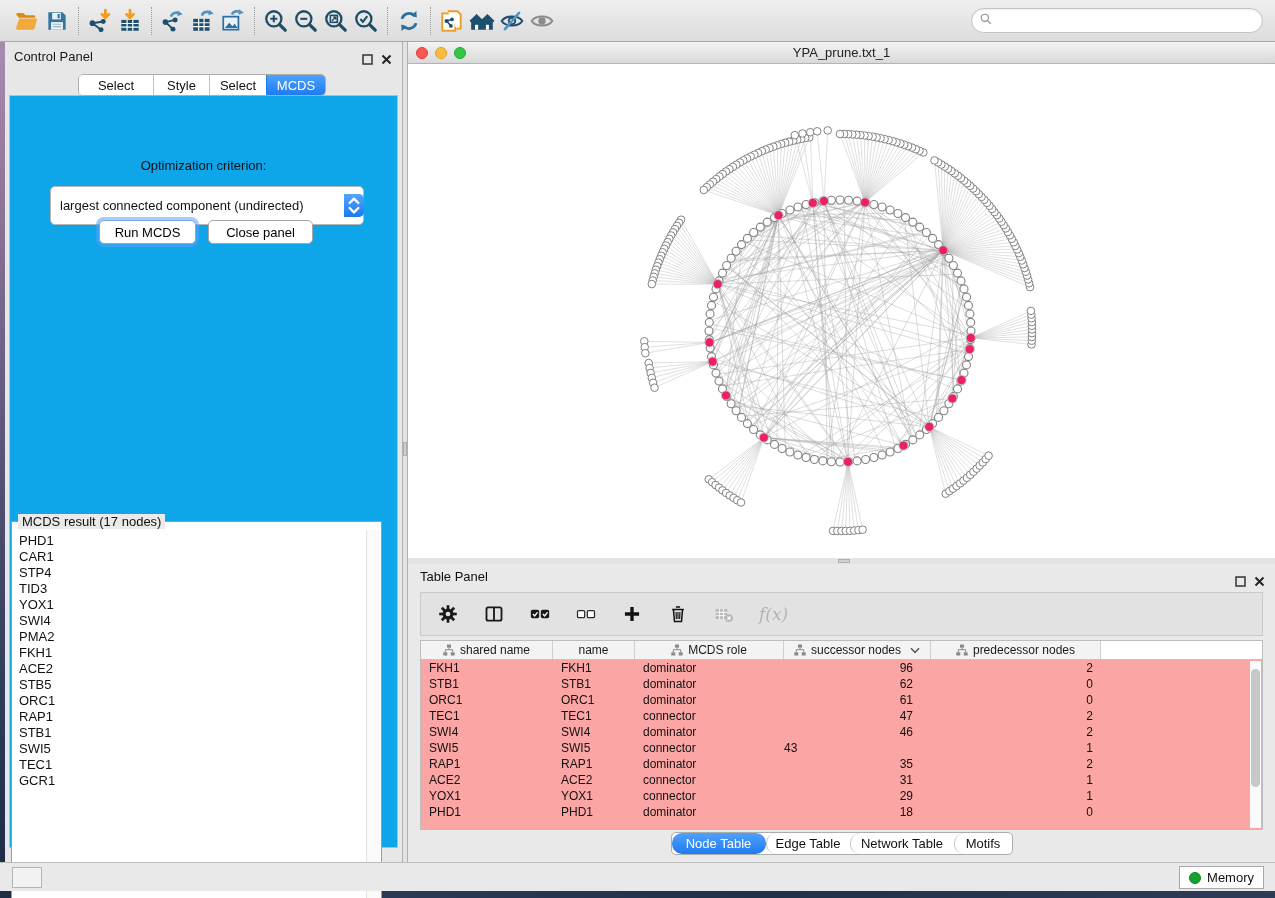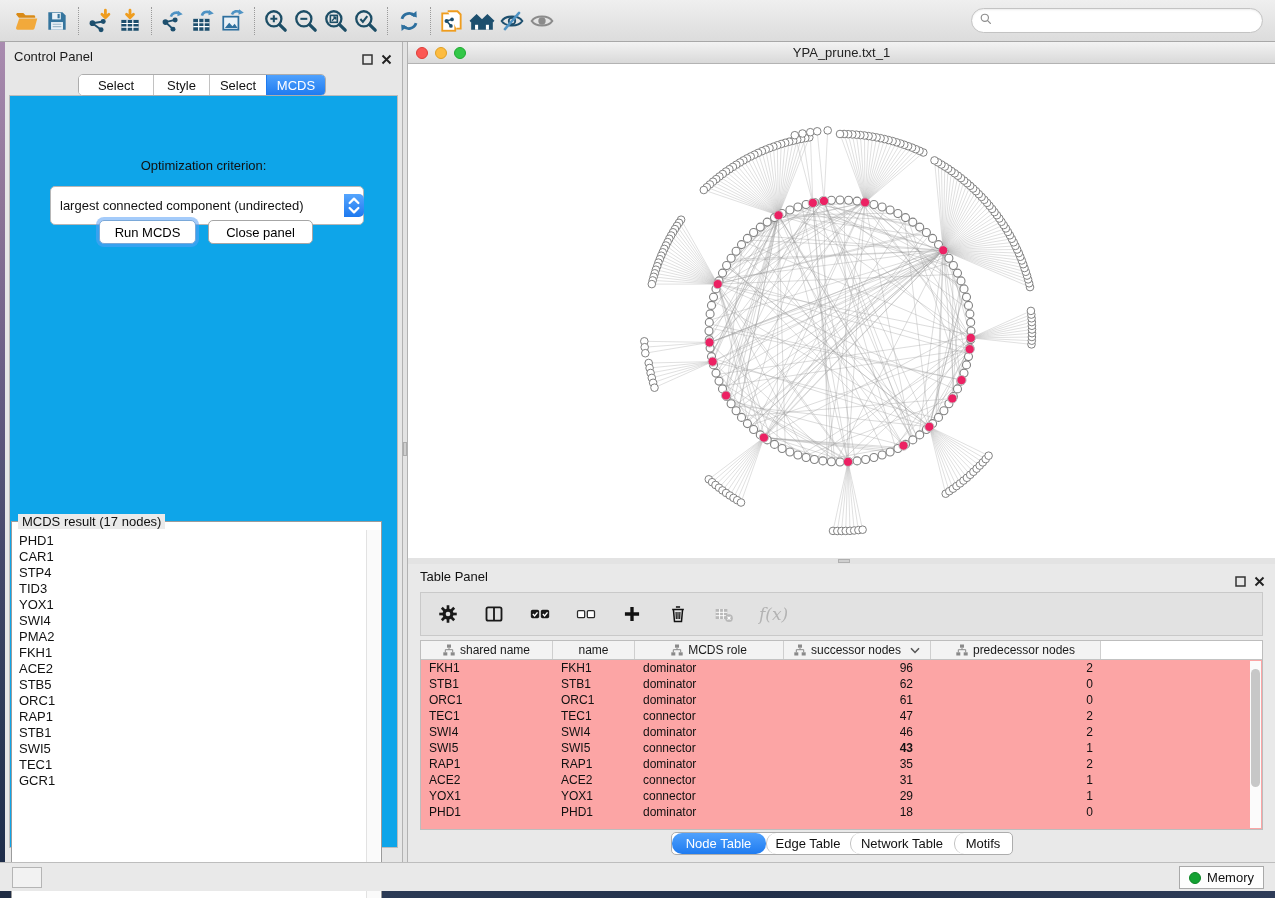--- a/index.html
+++ b/index.html
@@ -1145,21 +1145,21 @@
           <div class="nt-cell" style="width: 132px; padding-left: 8px;">SWI4</div>
           <div class="nt-cell" style="width: 82px; padding-left: 8px;">SWI4</div>
           <div class="nt-cell" style="width: 149px; padding-left: 8px;">dominator</div>
           <div class="nt-cell" style="width: 147px; text-align: right; padding-right: 18px;">46</div>
           <div class="nt-cell" style="width: 170px; text-align: right; padding-right: 8px;">2</div>
         </div>
         <div class="nt-row">
           <div class="nt-cell" style="width: 132px; padding-left: 8px;">SWI5</div>
           <div class="nt-cell" style="width: 82px; padding-left: 8px;">SWI5</div>
           <div class="nt-cell" style="width: 149px; padding-left: 8px;">connector</div>
-          <div class="nt-cell" style="width: 147px; text-align: right; padding-right: 18px; font-weight: bold;">43</div>
+          <div class="nt-cell" style="width: 147px; text-align: left; padding-right: 18px;">43</div>
           <div class="nt-cell" style="width: 170px; text-align: right; padding-right: 8px;">1</div>
         </div>
         <div class="nt-row">
           <div class="nt-cell" style="width: 132px; padding-left: 8px;">RAP1</div>
           <div class="nt-cell" style="width: 82px; padding-left: 8px;">RAP1</div>
           <div class="nt-cell" style="width: 149px; padding-left: 8px;">dominator</div>
           <div class="nt-cell" style="width: 147px; text-align: right; padding-right: 18px;">35</div>
           <div class="nt-cell" style="width: 170px; text-align: right; padding-right: 8px;">2</div>
         </div>
         <div class="nt-row">

